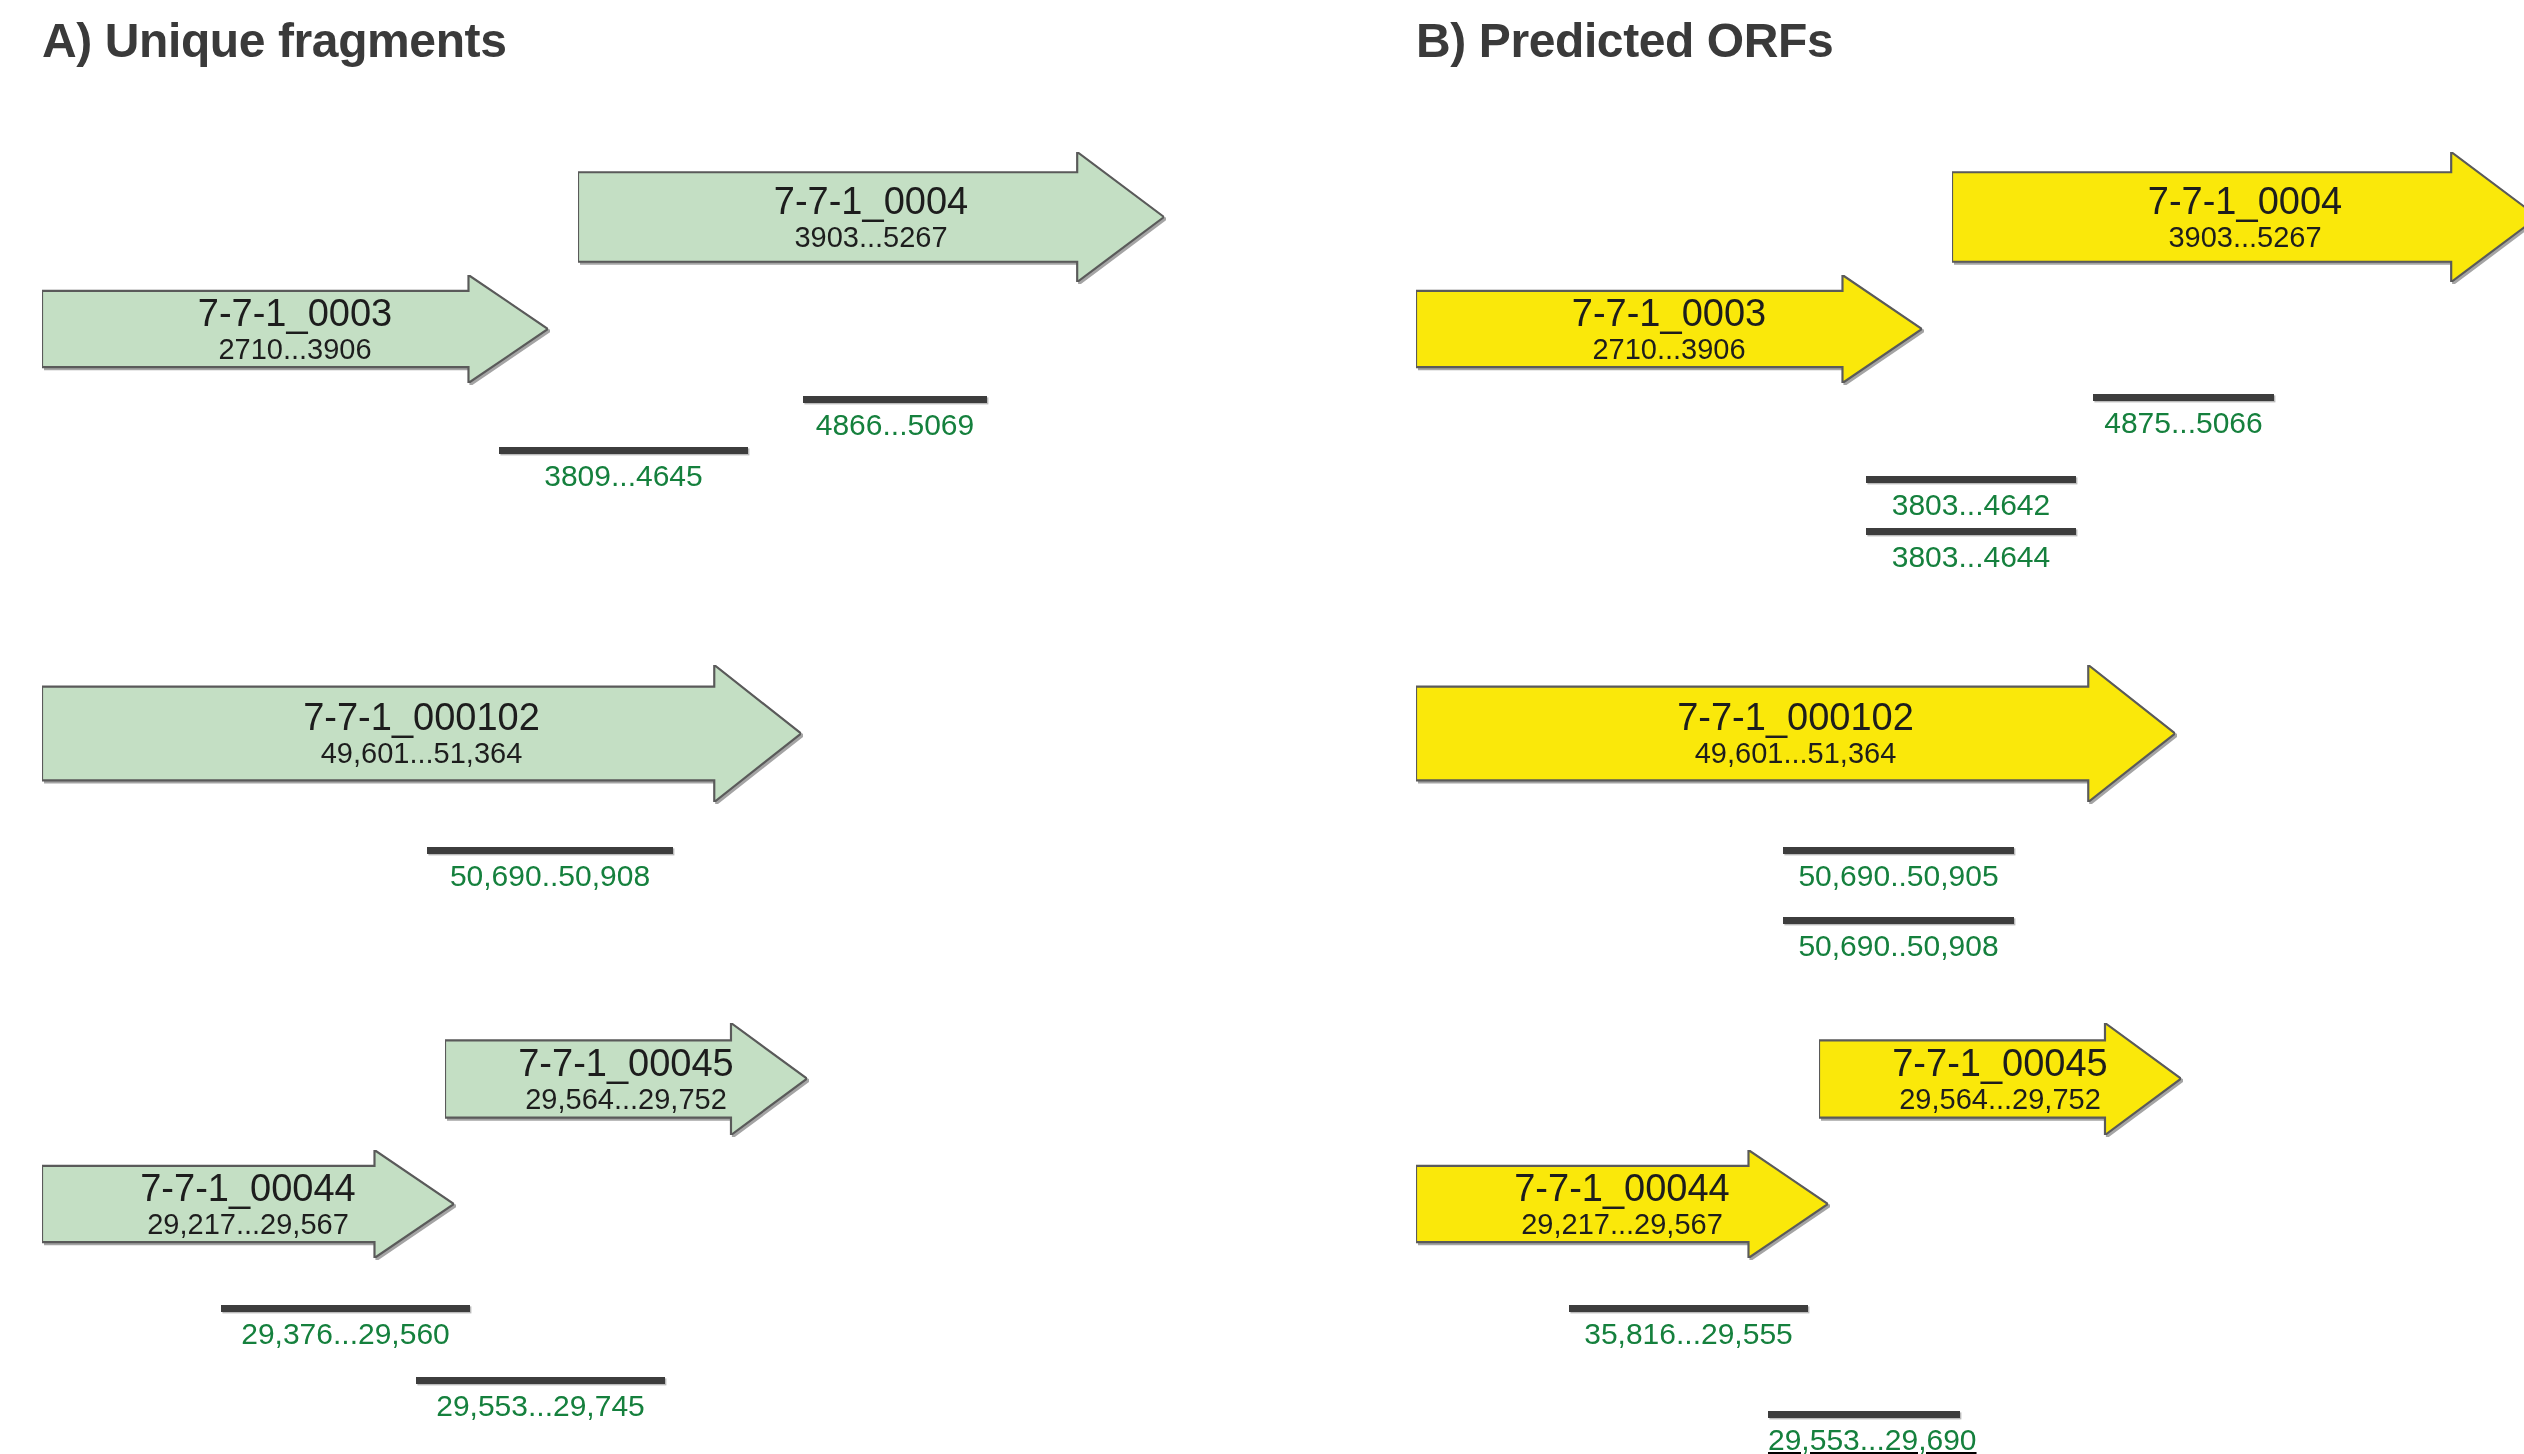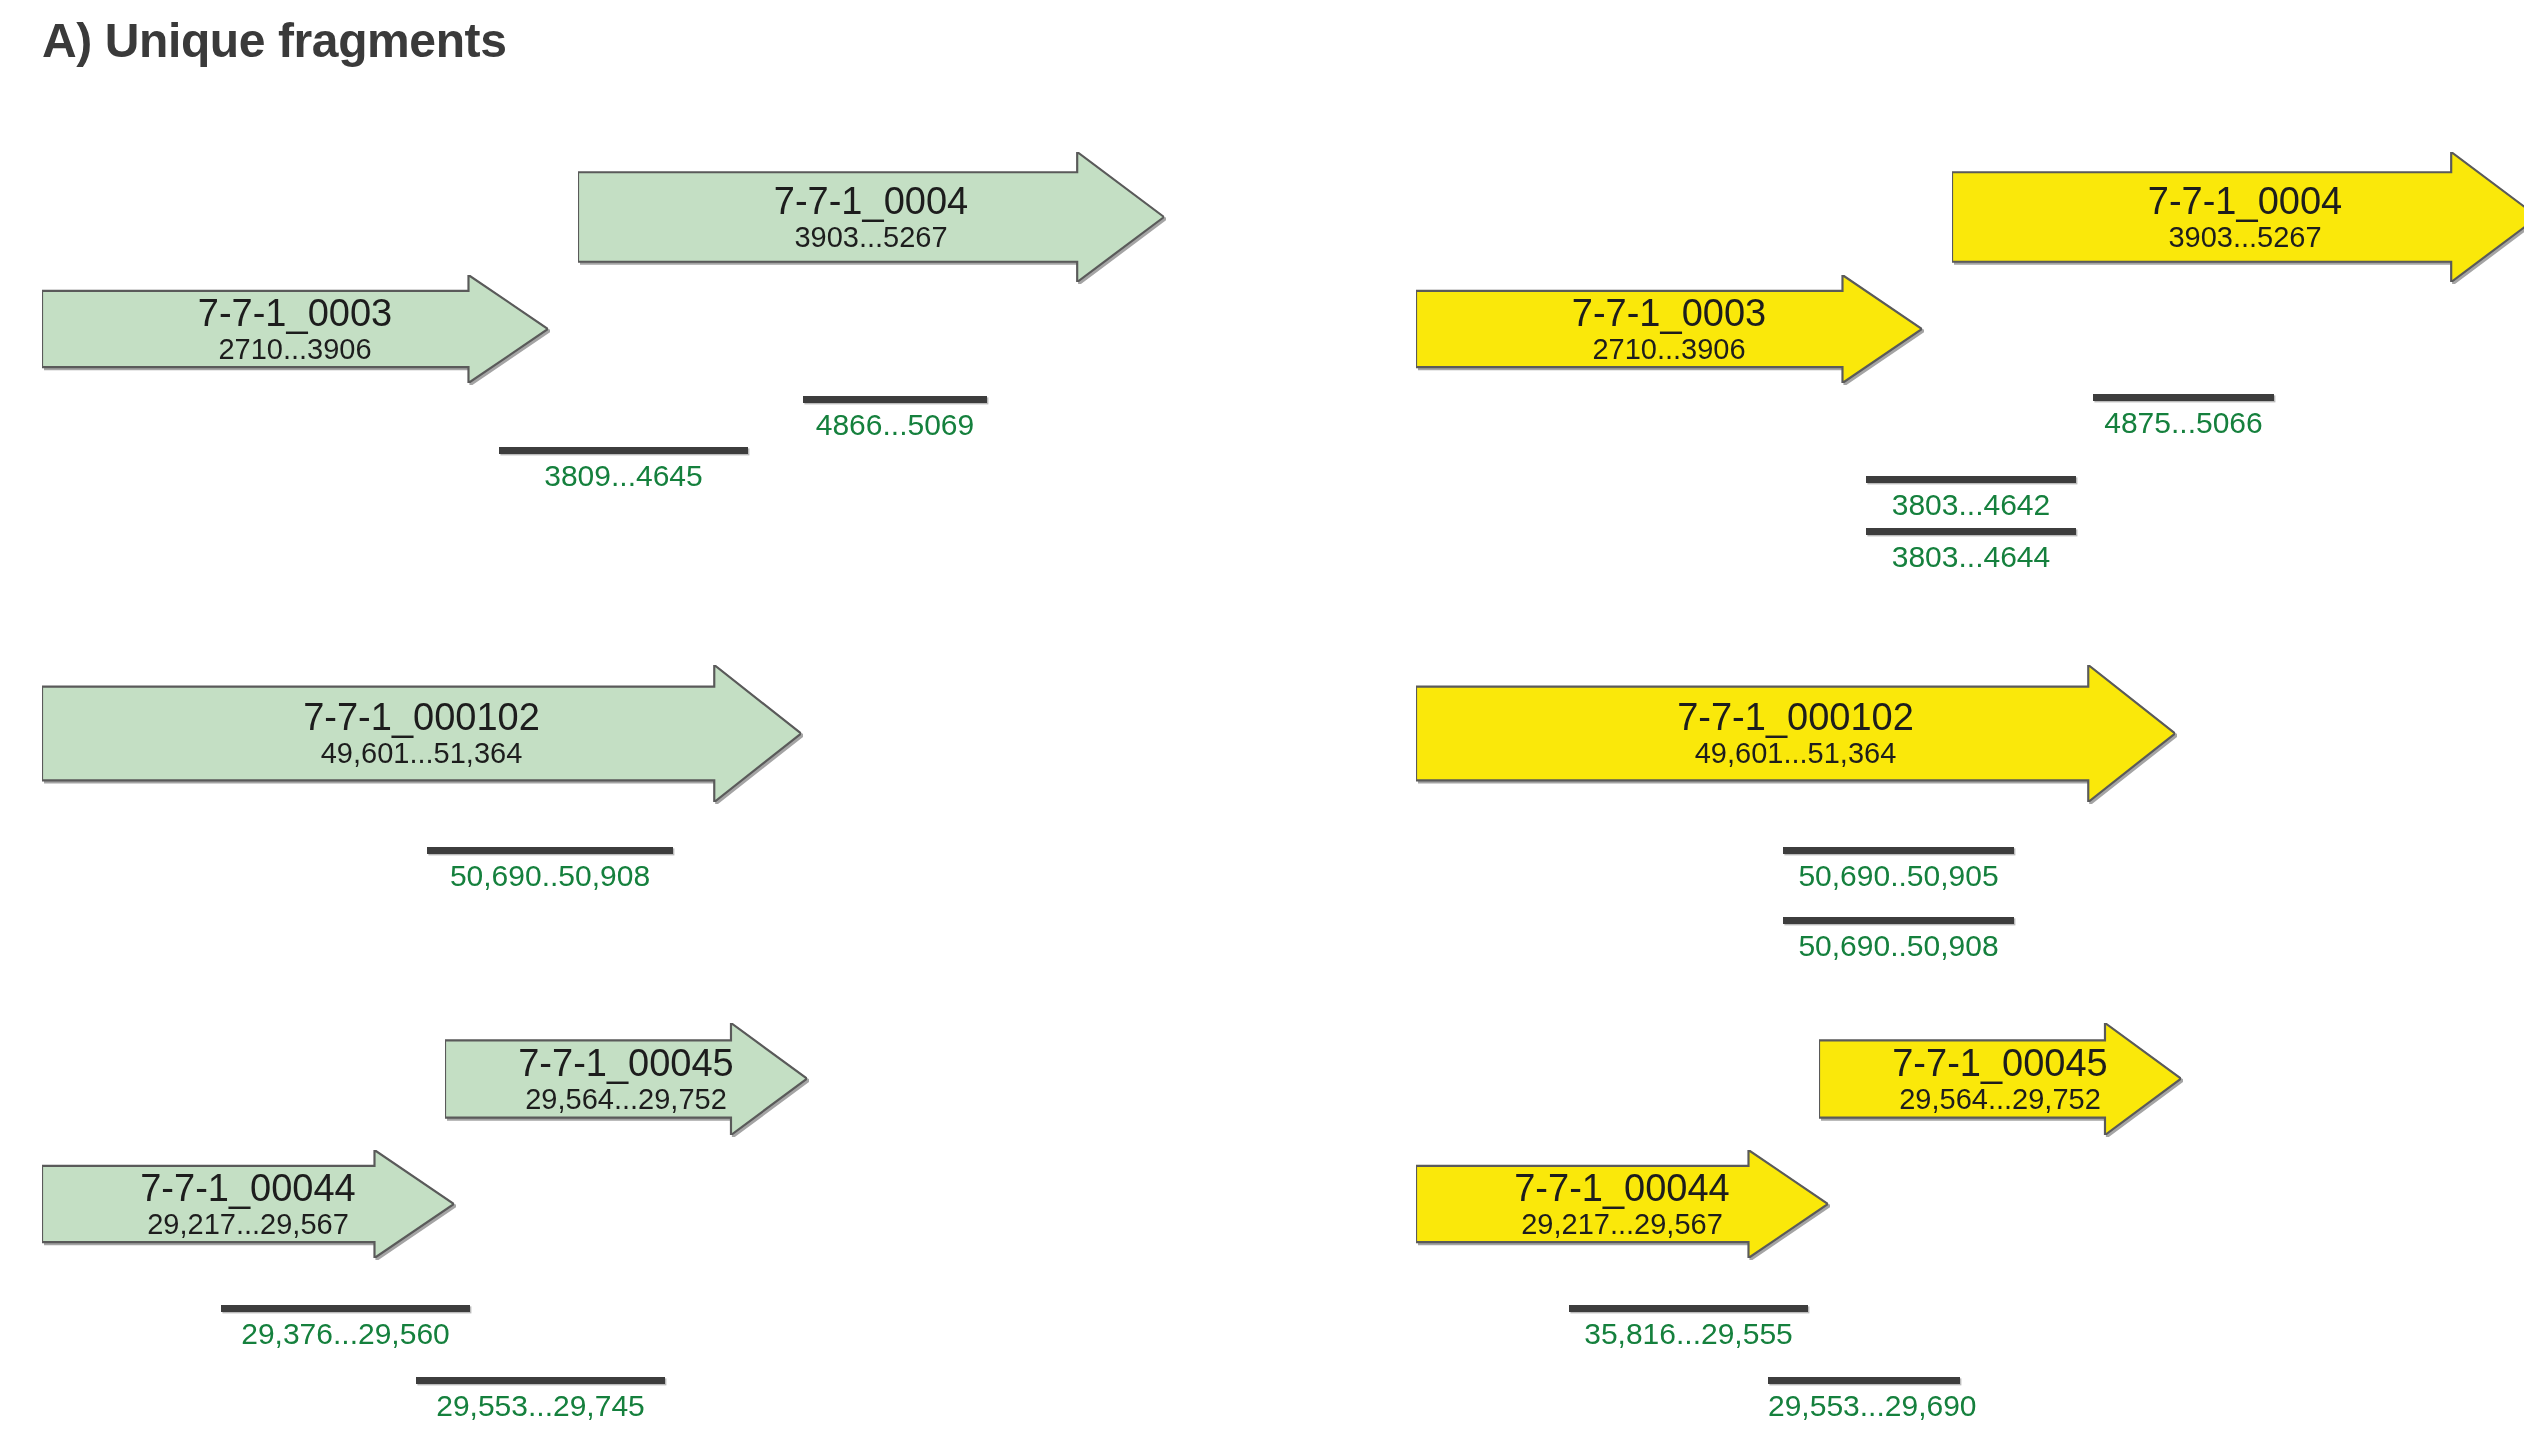--- a/index.html
+++ b/index.html
@@ -169,20 +169,21 @@
 
   <div class="frag" style="left:416px; top:1377px; width:249px;">
     <div class="bar"></div>
     <div class="cap">29,553...29,745</div>
   </div>
 
 </div>
 
 <div class="panel" id="panel-b">
 
+  <div class="panel-title">B) Predicted ORFs</div>
 
   <div class="arrow" style="left:42px; top:275px; width:506px; height:108px;">
     <div class="shape">
       <svg viewBox="0 0 700 150" preserveAspectRatio="none">
         <polygon points="0,22 590,22 590,0 700,75 590,150 590,128 0,128" fill="#FAE80A" stroke="#5a5a5a" stroke-width="3"></polygon>
       </svg>
     </div>
     <div class="arrow-label">
       <span class="name">7-7-1_0003</span>
       <span class="range">2710...3906</span>
@@ -260,19 +261,19 @@
       <span class="name">7-7-1_00045</span>
       <span class="range">29,564...29,752</span>
     </div>
   </div>
 
   <div class="frag" style="left:195px; top:1305px; width:239px;">
     <div class="bar"></div>
     <div class="cap">35,816...29,555</div>
   </div>
 
-  <div class="frag" style="left:394px; top:1377px; width:192px;">
+  <div class="frag" style="left:394px; top:1411px; width:192px;text-decoration:underline;">
     <div class="bar"></div>
     <div class="cap">29,553...29,690</div>
   </div>
 
 </div>
 
 
 </body></html>

